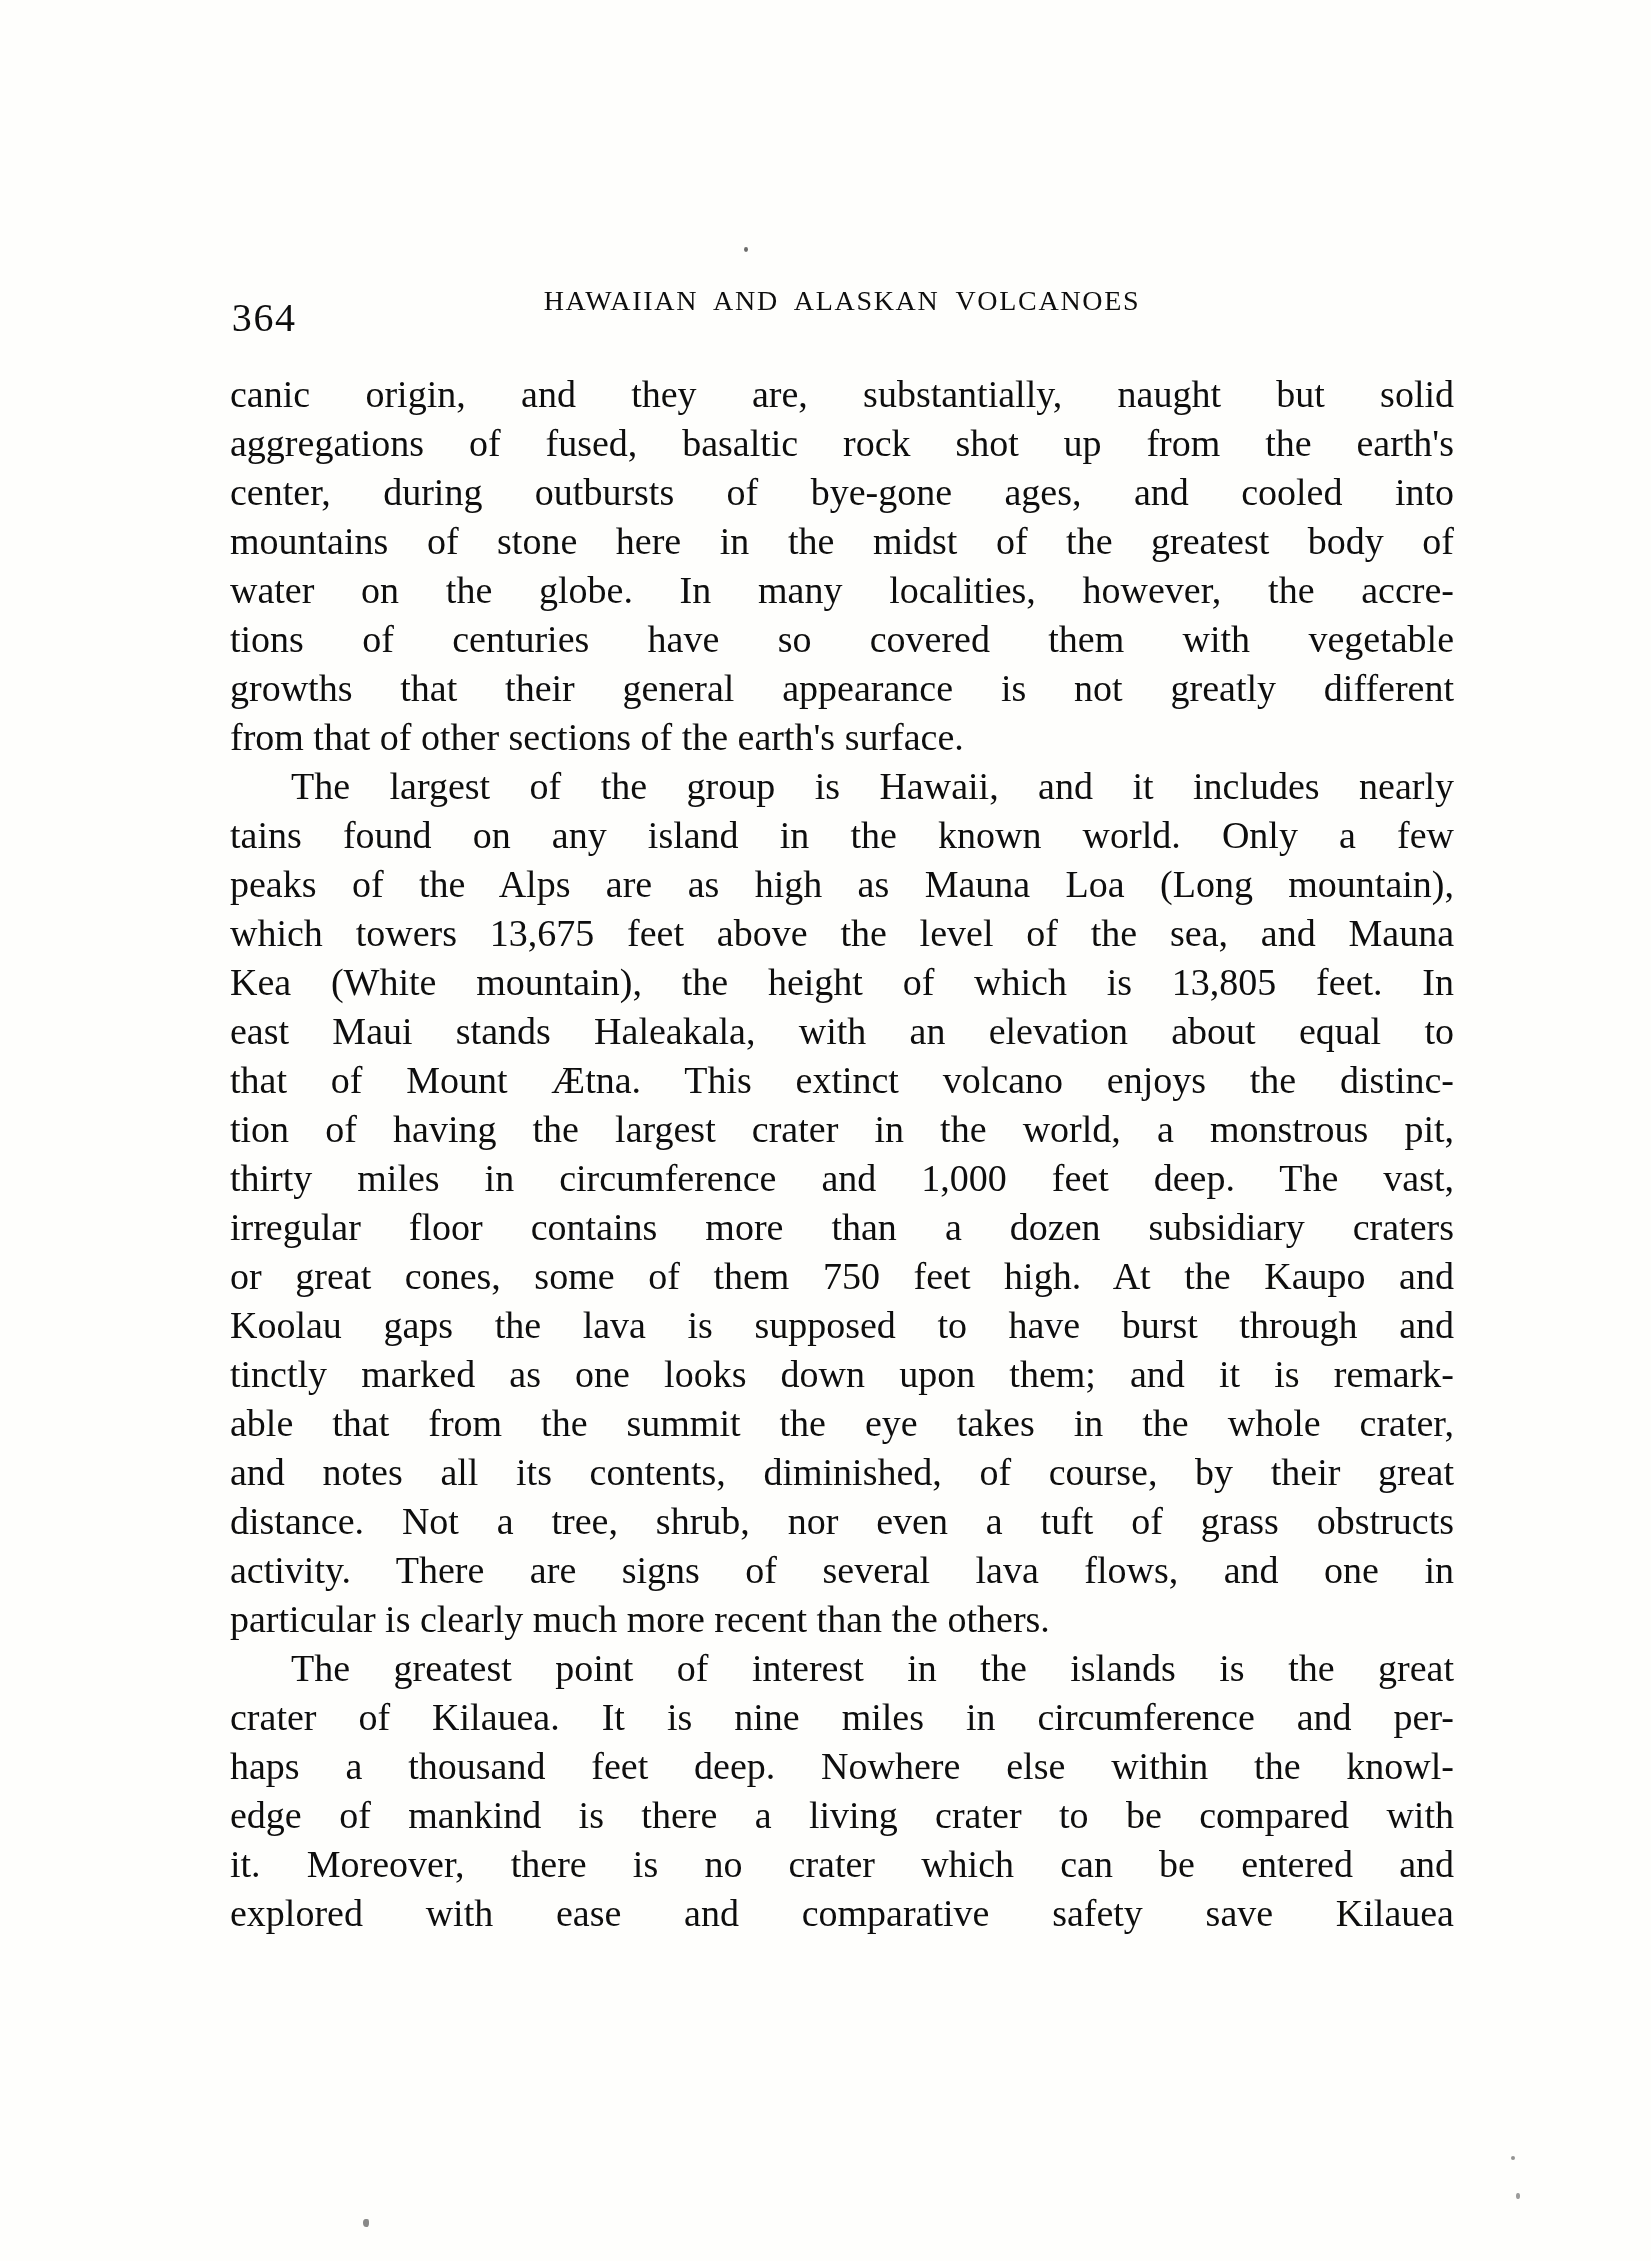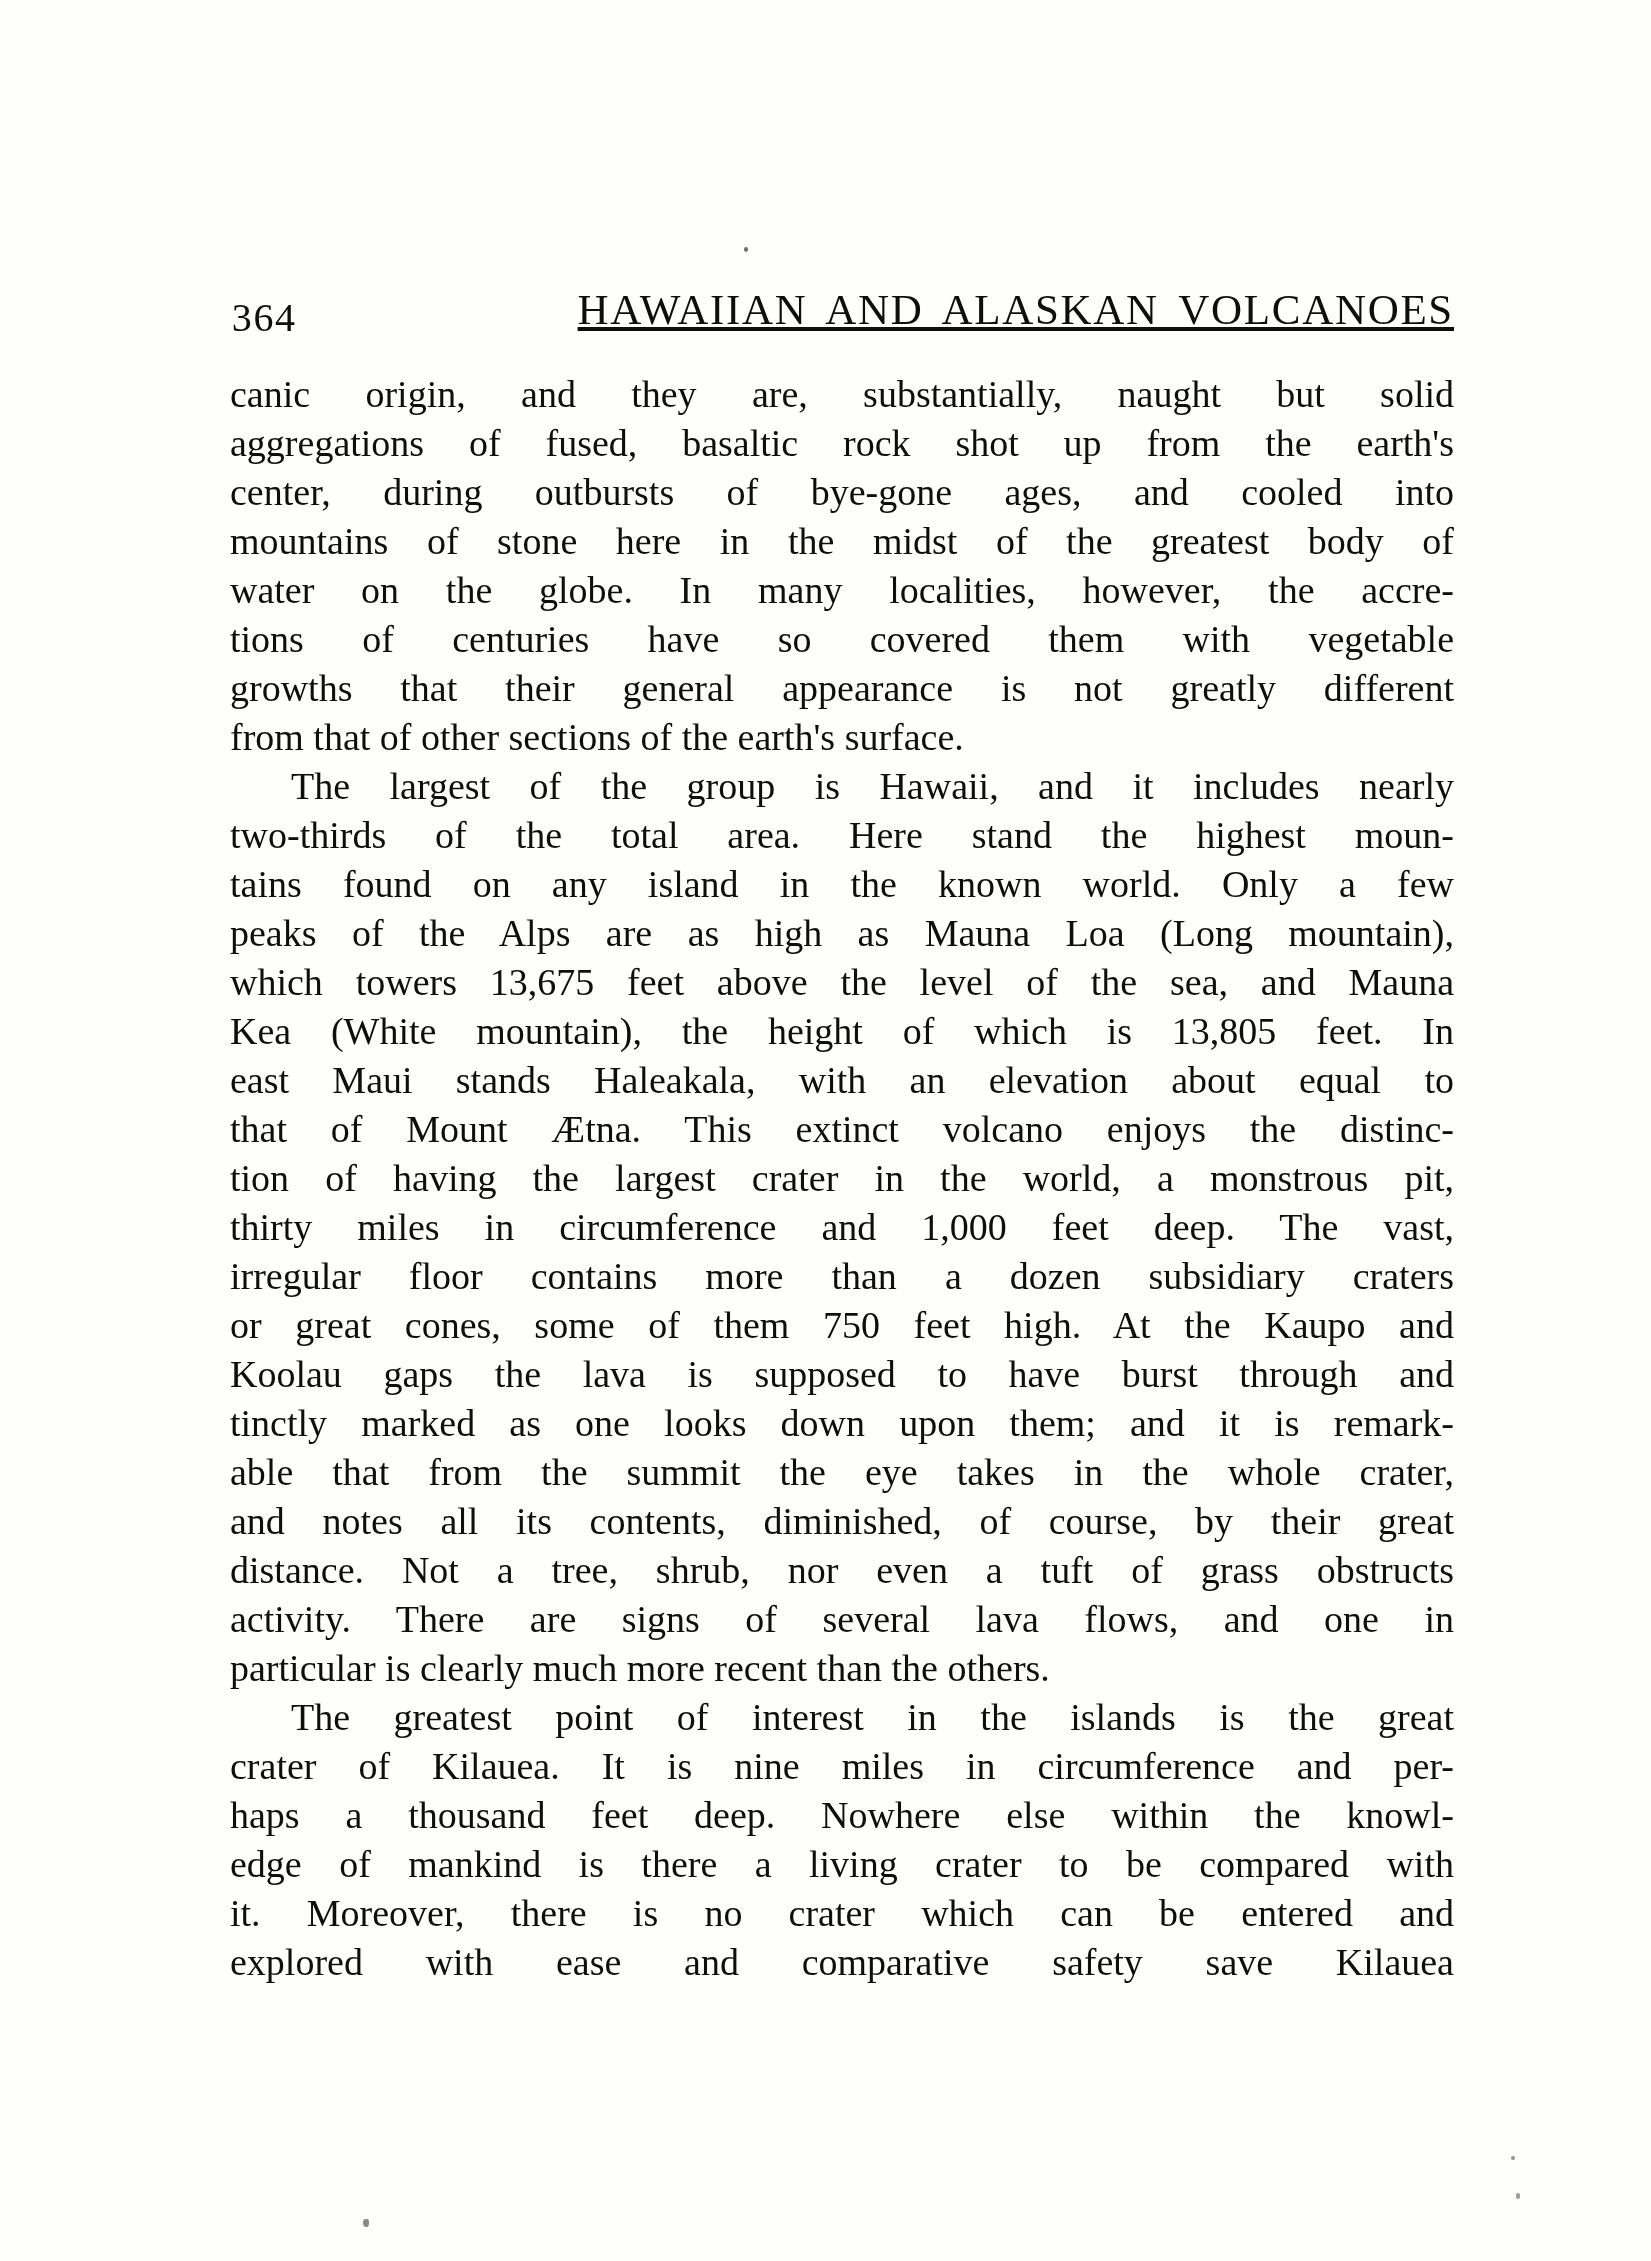--- a/index.html
+++ b/index.html
@@ -22,26 +22,25 @@
   }
   .folio {
     position: absolute;
     left: 1.7px; top: 8.7px;
     font-size: 40px;
     letter-spacing: 1.7px;
   }
   .title {
     position: absolute;
     left: 0; right: 0; top: 0;
-    text-align: right;
-    font-size: 43px;
+    text-align: center;
+    font-size: 28px;
     letter-spacing: 1.7px;
     word-spacing: 7.8px;
     white-space: nowrap;
-    text-decoration: underline;
   }
   .text-block {
     position: absolute;
     left: 230px; top: 370px;
     width: 1224px;
     font-size: 38px;
     line-height: 49px;
     font-variant-numeric: oldstyle-nums;
   }
   .line {
@@ -73,21 +72,20 @@
   <main class="text-block" id="body-text">
       <div class="line">canic origin, and they are, substantially, naught but solid</div>
       <div class="line">aggregations of fused, basaltic rock shot up from the earth's</div>
       <div class="line">center, during outbursts of bye-gone ages, and cooled into</div>
       <div class="line">mountains of stone here in the midst of the greatest body of</div>
       <div class="line">water on the globe. In many localities, however, the accre-</div>
       <div class="line">tions of centuries have so covered them with vegetable</div>
       <div class="line">growths that their general appearance is not greatly different</div>
       <div class="line flush-end">from that of other sections of the earth's surface.</div>
       <div class="line indent">The largest of the group is Hawaii, and it includes nearly</div>
-      <div class="line">two-thirds of the total area. Here stand the highest moun-</div>
       <div class="line">tains found on any island in the known world. Only a few</div>
       <div class="line">peaks of the Alps are as high as Mauna Loa (Long mountain),</div>
       <div class="line">which towers 13,675 feet above the level of the sea, and Mauna</div>
       <div class="line">Kea (White mountain), the height of which is 13,805 feet. In</div>
       <div class="line">east Maui stands Haleakala, with an elevation about equal to</div>
       <div class="line">that of Mount Ætna. This extinct volcano enjoys the distinc-</div>
       <div class="line">tion of having the largest crater in the world, a monstrous pit,</div>
       <div class="line">thirty miles in circumference and 1,000 feet deep. The vast,</div>
       <div class="line">irregular floor contains more than a dozen subsidiary craters</div>
       <div class="line">or great cones, some of them 750 feet high. At the Kaupo and</div>

